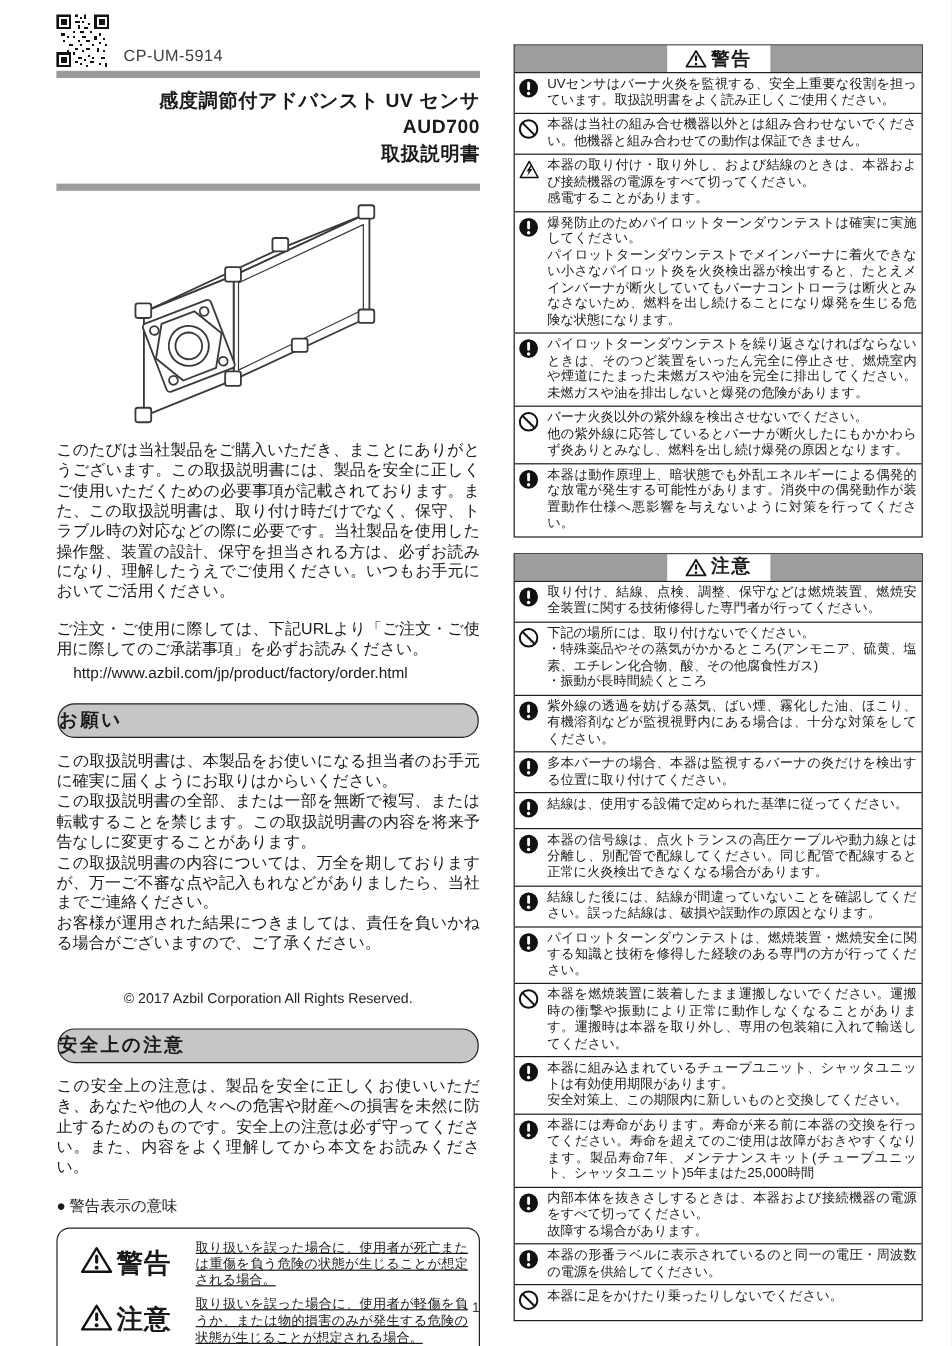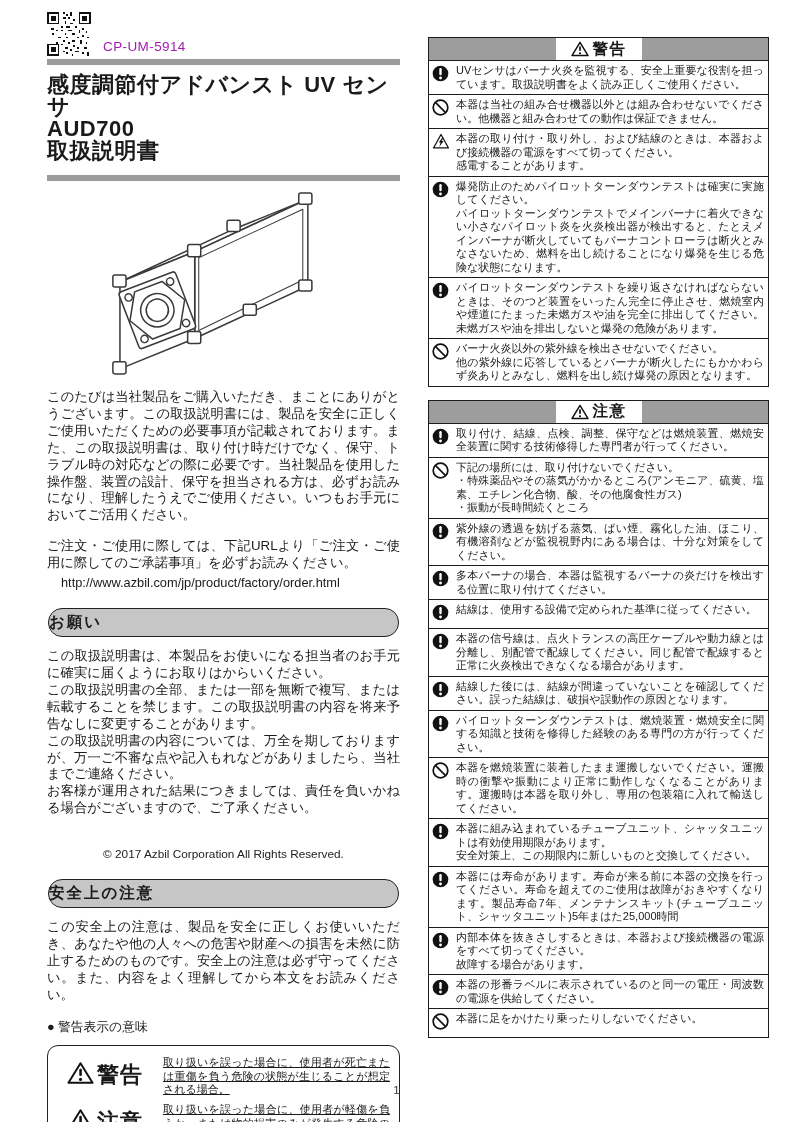--- a/index.html
+++ b/index.html
@@ -3,23 +3,23 @@
 <meta charset="utf-8">
 <style>
   html,body{margin:0;padding:0;background:#e8e8e8;}
   .page{position:relative;width:793px;height:1122px;background:#fff;margin:0 auto;
         font-family:"Liberation Sans","DejaVu Sans",sans-serif;color:#1a1a1a;overflow:hidden;}
   .col-left{position:absolute;left:47px;top:12px;width:353px;}
   .col-right{position:absolute;left:428px;top:37px;width:341px;}
 
   
   .doc-header{display:flex;align-items:flex-end;gap:12px;height:44px;}
-  .doc-number{font-size:13.5px;color:#a21caf;padding-bottom:2px;letter-spacing:.4px;}
+  .doc-number{font-size:13.5px;color:#404040;padding-bottom:2px;letter-spacing:.4px;}
   .rule{height:6px;background:#9b9b9b;margin-top:3px;}
-  .title-block{text-align:left;font-weight:bold;font-size:22px;line-height:22px;padding:9px 0 10px;letter-spacing:.5px;}
+  .title-block{text-align:right;font-weight:bold;font-size:16px;line-height:22px;padding:9px 0 10px;letter-spacing:.5px;}
   .product-figure{display:block;margin:6px auto 4px;}
 
   
   .body-text{font-size:13.3px;line-height:16.9px;text-align:justify;margin:0;white-space:pre-line;}
   .mt14{margin-top:14px;}
   .url-line{font-size:12.8px;margin:3px 0 0 14px;}
   .section-pill{border:1.6px solid #222;border-radius:14px;background:#c6c6c6;
                 font-weight:bold;font-size:15.5px;padding:3px 0;margin:18px 1px 11px;letter-spacing:2px;}
   .copyright{text-align:center;font-size:11.8px;margin-top:30px;color:#222;}
   .legend-heading{font-size:12.8px;margin:15px 0 9px;font-family:Liberation Serif, serif;}
@@ -206,20 +206,28 @@
 
   <div class="safety-row">
     <span class="row-icon"><svg width="17" height="17" viewBox="0 0 20 20">
                 <circle cx="10" cy="10" r="8.6" fill="none" stroke="#111" stroke-width="2"></circle>
                 <line x1="4" y1="4" x2="16" y2="16" stroke="#111" stroke-width="2"></line>
               </svg></span>
     <span class="row-text">バーナ火炎以外の紫外線を検出させないでください。
 他の紫外線に応答しているとバーナが断火したにもかかわらず炎ありとみなし、燃料を出し続け爆発の原因となります。</span>
   </div>
 
+  <div class="safety-row">
+    <span class="row-icon"><svg width="17" height="17" viewBox="0 0 20 20">
+                <circle cx="10" cy="10" r="9.2" fill="#111"></circle>
+                <rect x="8.6" y="3.6" width="2.8" height="8.4" rx="1.4" fill="#fff"></rect>
+                <circle cx="10" cy="15.3" r="1.7" fill="#fff"></circle>
+              </svg></span>
+    <span class="row-text">本器は動作原理上、暗状態でも外乱エネルギーによる偶発的な放電が発生する可能性があります。消炎中の偶発動作が装置動作仕様へ悪影響を与えないように対策を行ってください。</span>
+  </div>
 </div>
     </div>
 
     <div class="safety-box">
       <div class="box-header">
         <span class="header-label">
           <svg width="18" height="16" viewBox="0 0 22 19">
               <path d="M11 1.5 L20.8 17.5 H1.2 Z" fill="none" stroke="#111" stroke-width="1.8" stroke-linejoin="round"></path>
               <rect x="10" y="6" width="2.1" height="6" rx="1" fill="#111"></rect>
               <circle cx="11" cy="14.7" r="1.3" fill="#111"></circle>

